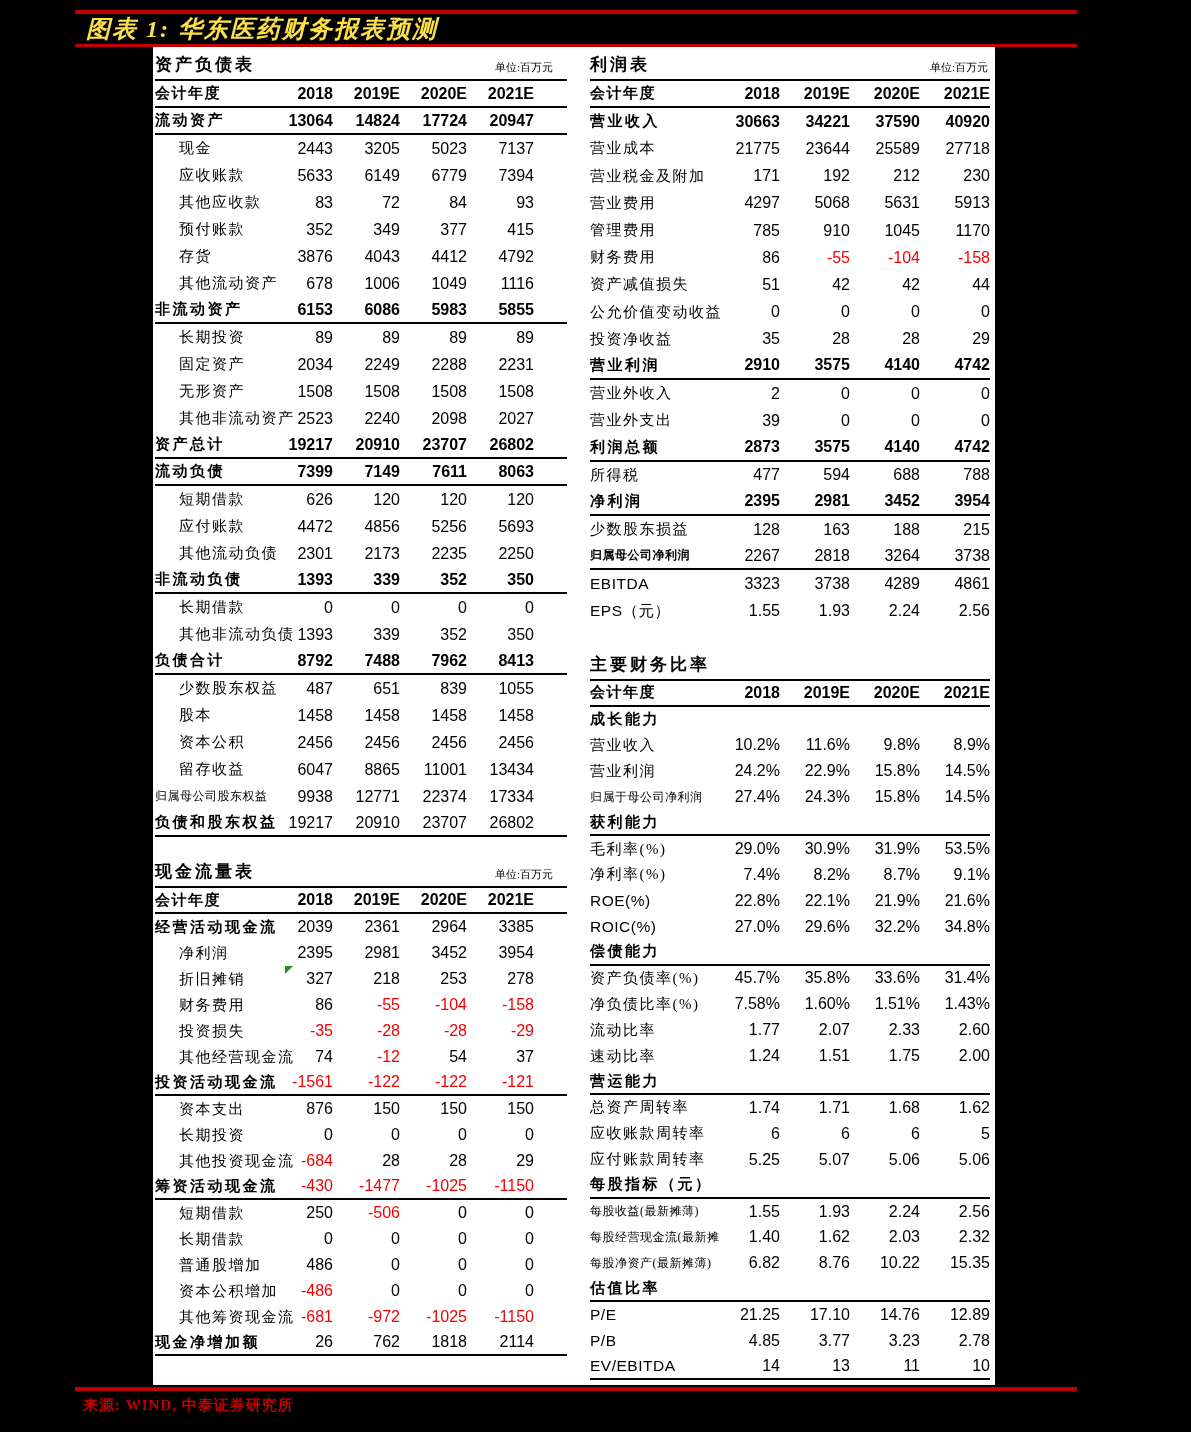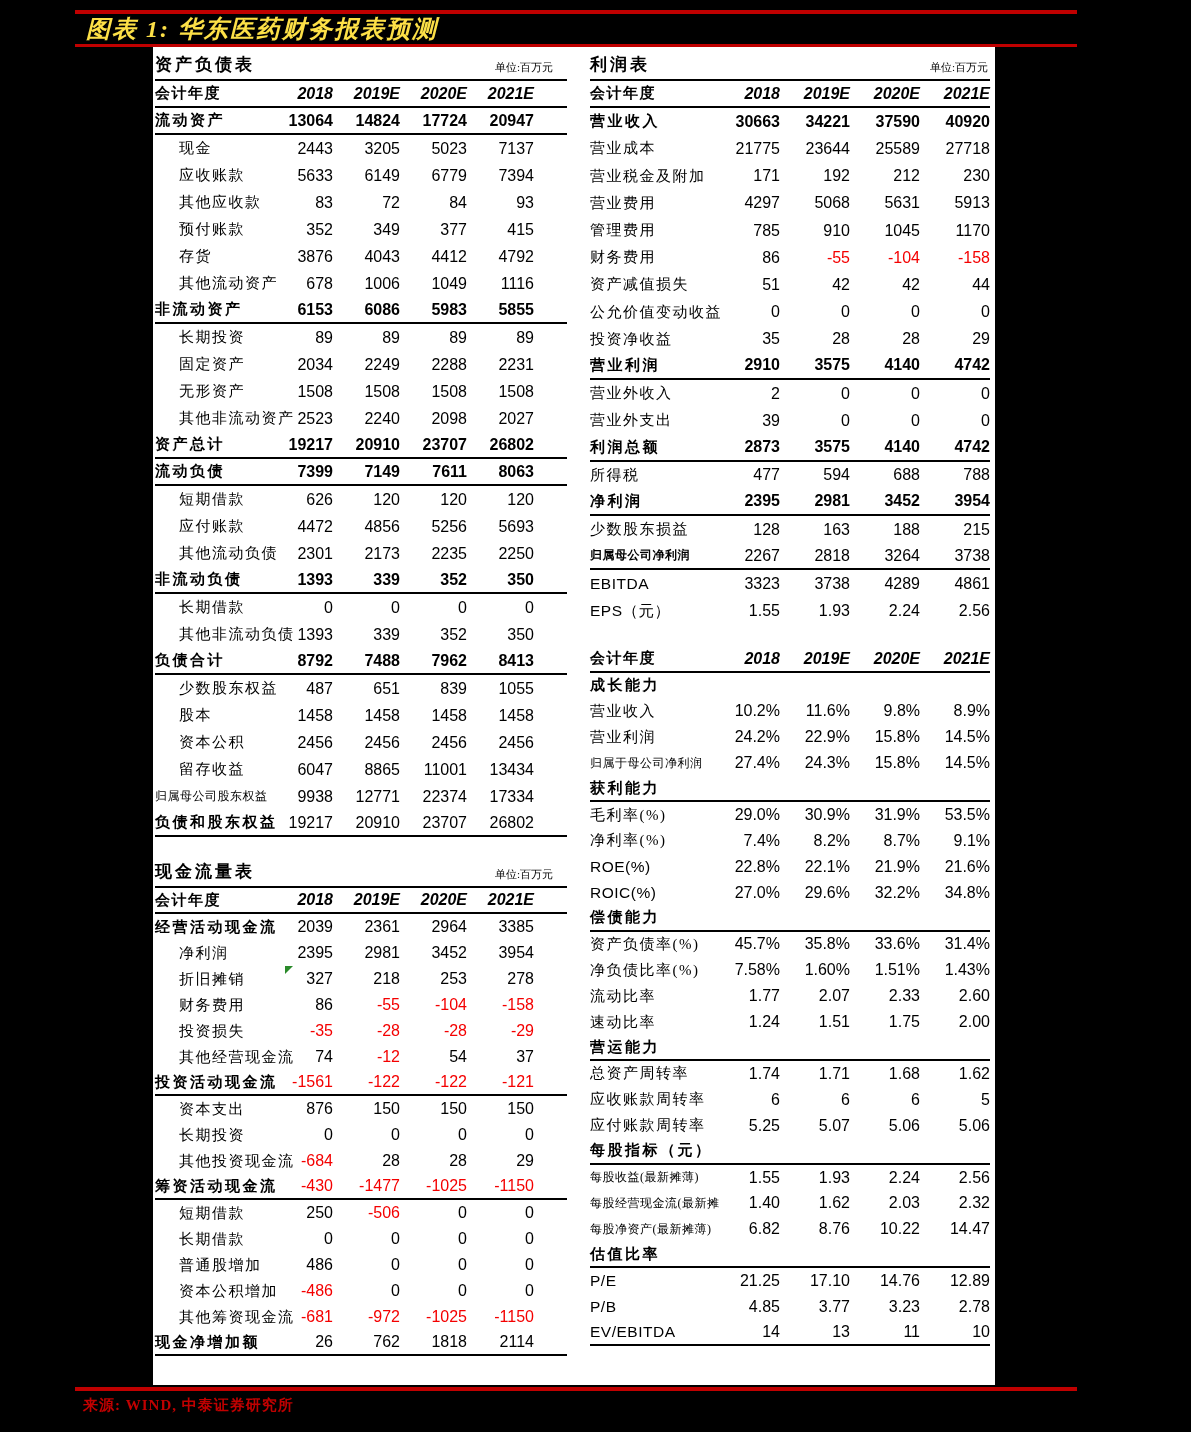--- a/index.html
+++ b/index.html
@@ -34,21 +34,21 @@
     height:34px;border-bottom:2px solid #000;padding-bottom:3px;}
   .t-title .name{font-family:"Liberation Serif",serif;font-size:17px;font-weight:bold;
     letter-spacing:3px;white-space:nowrap;}
   .t-title .unit{font-family:"Liberation Serif",serif;font-size:11px;color:#000;
     letter-spacing:0;padding-bottom:1px;}
   .col-left .t-title .unit{padding-right:14px;}
   .col-right .t-title .unit{padding-right:2px;}
   .row{display:flex;align-items:center;position:relative;}
   .t-head{height:28px;border-bottom:2px solid #000;}
   .t-head .label{font-family:"Liberation Serif",serif;font-weight:bold;font-size:16px;letter-spacing:2px;}
-  .t-head .v{font-weight:bold;font-style:italic;}
+  .t-head .v{font-weight:bold;}
   .row .label{flex:none;white-space:nowrap;overflow:visible;
     font-family:"Liberation Serif",serif;font-size:15px;letter-spacing:1.5px;}
   .row .label.latin{font-family:"Liberation Sans",sans-serif;letter-spacing:0.5px;font-size:15.5px;}
   .row .v{flex:none;text-align:right;font-size:16px;font-family:"Liberation Sans",sans-serif;}
   .col-left .row{padding-right:33px;}
   .col-left .row .label{width:111px;}
   .col-left .row .v{width:67px;}
   .col-right .row{padding-right:0;}
   .col-right .row .label{width:120px;}
   .col-right .row .v{width:70px;}
@@ -555,20 +555,23 @@
         </div>
         <div class="row">
           <div class="label latin">EPS（元）</div>
           <div class="v">1.55</div>
           <div class="v">1.93</div>
           <div class="v">2.24</div>
           <div class="v">2.56</div>
         </div>
       </div>
     <div class="tbl t-ratios">
+        <div class="t-title">
+          <div class="name">主要财务比率</div>
+        </div>
         <div class="row t-head">
           <div class="label">会计年度</div>
           <div class="v">2018</div>
           <div class="v">2019E</div>
           <div class="v">2020E</div>
           <div class="v">2021E</div>
         </div>
         <div class="row bold">
           <div class="label">成长能力</div>
         </div>
@@ -694,21 +697,21 @@
           <div class="v">1.40</div>
           <div class="v">1.62</div>
           <div class="v">2.03</div>
           <div class="v">2.32</div>
         </div>
         <div class="row small">
           <div class="label">每股净资产(最新摊薄)</div>
           <div class="v">6.82</div>
           <div class="v">8.76</div>
           <div class="v">10.22</div>
-          <div class="v">14.47</div>
+          <div class="v">15.35</div>
         </div>
         <div class="row bold border">
           <div class="label">估值比率</div>
         </div>
         <div class="row">
           <div class="label latin">P/E</div>
           <div class="v">21.25</div>
           <div class="v">17.10</div>
           <div class="v">14.76</div>
           <div class="v">12.89</div>

